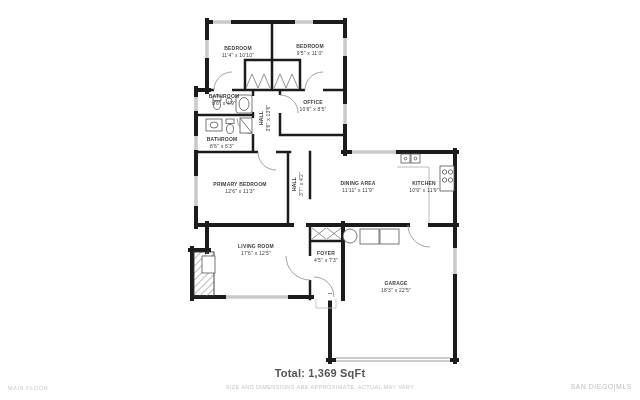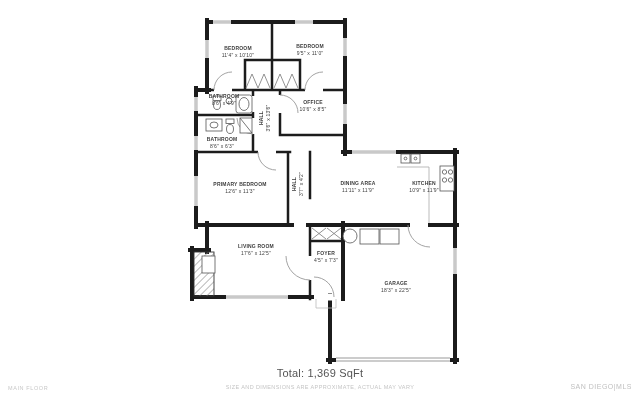--- a/index.html
+++ b/index.html
@@ -5,21 +5,21 @@
   html,body{margin:0;padding:0;}
   body{font-family:"Liberation Sans",sans-serif;background:#ffffff;}
   .stage{position:relative;width:640px;height:400px;background:#ffffff;overflow:hidden;}
   svg{position:absolute;left:0;top:0;}
   .label{position:absolute;transform:translate(-50%,-50%);text-align:center;color:#3d3d3d;
          font-size:5px;line-height:1.35;letter-spacing:.2px;white-space:nowrap;}
   .label.vert{transform:translate(-50%,-50%) rotate(-90deg);}
   .rname{font-weight:bold;font-size:5px;}
   .rdims{font-size:5px;}
   .total{position:absolute;left:0;right:0;top:367px;text-align:center;color:#555555;
-         font-size:11px;font-weight:normal;letter-spacing:.2px;}
+         font-size:11px;font-weight:bold;letter-spacing:.2px;}
   .disclaimer{position:absolute;left:0;right:0;top:384px;text-align:center;color:#c5c5c5;
          font-size:5.5px;letter-spacing:.4px;}
   .floor-label{position:absolute;left:8px;top:385px;color:#c8c8c8;font-size:5.5px;letter-spacing:.6px;}
   .brand{position:absolute;right:8px;top:383px;color:#c0c0c0;font-size:7px;letter-spacing:.5px;}
 </style>
 </head>
 <body>
 
 <div class="stage">
 

